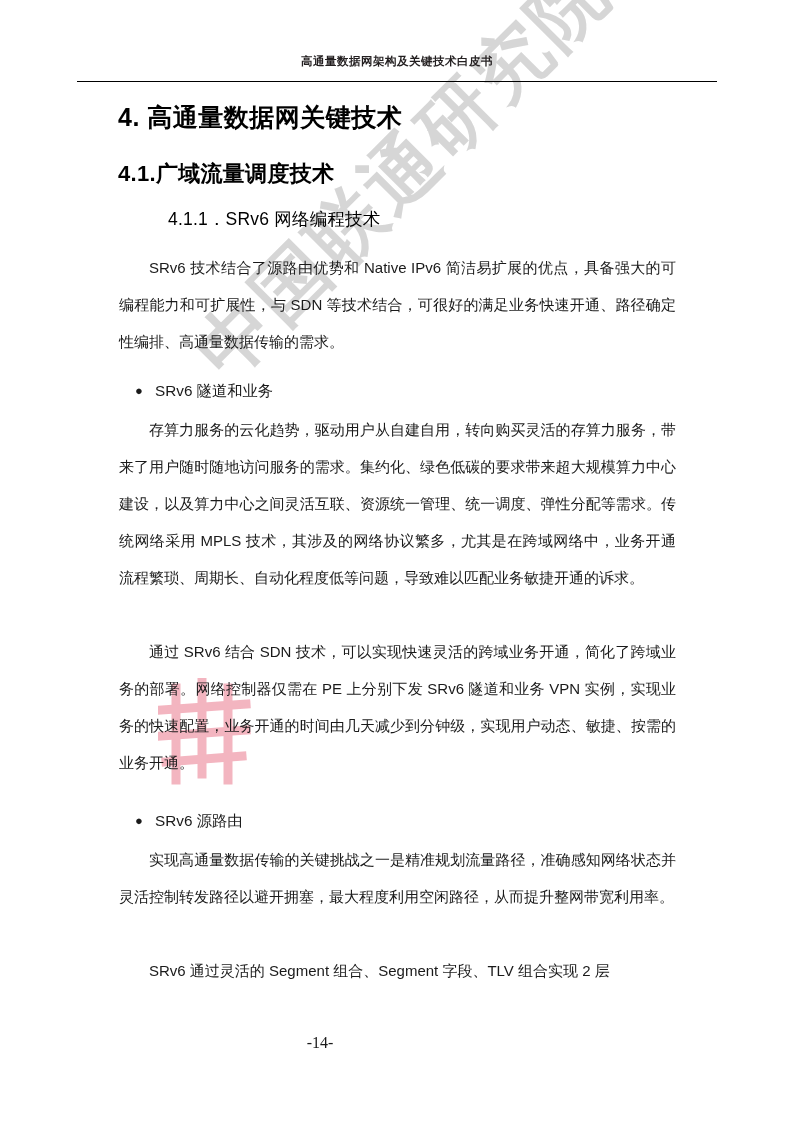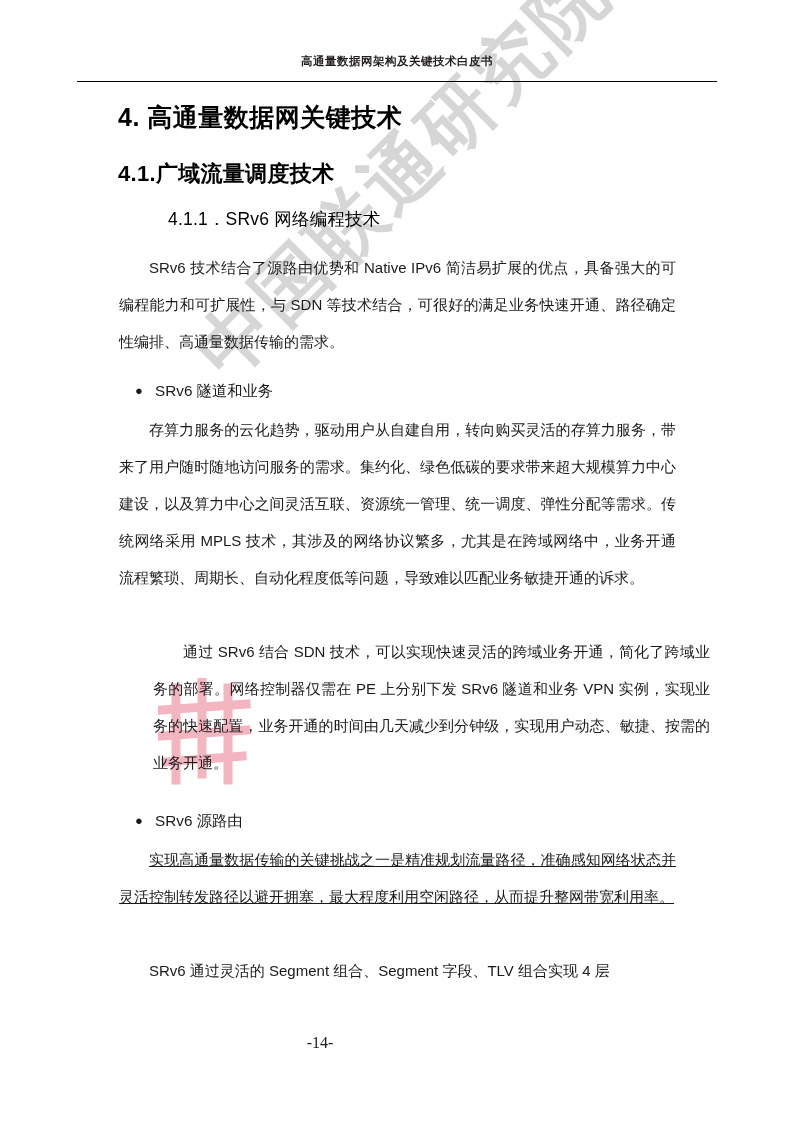--- a/index.html
+++ b/index.html
@@ -202,37 +202,37 @@
       <p class="bullet-item">
         <span class="dot">●</span>
         <span>SRv6 隧道和业务</span>
       </p>
     </div>
 
     <div class="body-block" style="top:411px;">
       <p class="para">存算力服务的云化趋势，驱动用户从自建自用，转向购买灵活的存算力服务，带来了用户随时随地访问服务的需求。集约化、绿色低碳的要求带来超大规模算力中心建设，以及算力中心之间灵活互联、资源统一管理、统一调度、弹性分配等需求。传统网络采用 MPLS 技术，其涉及的网络协议繁多，尤其是在跨域网络中，业务开通流程繁琐、周期长、自动化程度低等问题，导致难以匹配业务敏捷开通的诉求。</p>
     </div>
 
-    <div class="body-block" style="top:633px;margin-left:34px;">
+    <div class="body-block" style="top:633px;">
       <p class="para">通过 SRv6 结合 SDN 技术，可以实现快速灵活的跨域业务开通，简化了跨域业务的部署。网络控制器仅需在 PE 上分别下发 SRv6 隧道和业务 VPN 实例，实现业务的快速配置，业务开通的时间由几天减少到分钟级，实现用户动态、敏捷、按需的业务开通。</p>
     </div>
 
     <div class="body-block" style="top:802px;">
       <p class="bullet-item">
         <span class="dot">●</span>
         <span>SRv6 源路由</span>
       </p>
     </div>
 
-    <div class="body-block" style="top:841px;text-decoration:underline;">
+    <div class="body-block" style="top:841px;">
       <p class="para">实现高通量数据传输的关键挑战之一是精准规划流量路径，准确感知网络状态并灵活控制转发路径以避开拥塞，最大程度利用空闲路径，从而提升整网带宽利用率。</p>
     </div>
 
     <div class="body-block" style="top:952px;">
-      <p class="para">SRv6 通过灵活的 Segment 组合、Segment 字段、TLV 组合实现 4 层</p>
+      <p class="para">SRv6 通过灵活的 Segment 组合、Segment 字段、TLV 组合实现 2 层</p>
     </div>
 
     <div class="footer">
       <span>-14-</span>
     </div>
 
   </div>
 </div>
 
 </body></html>

